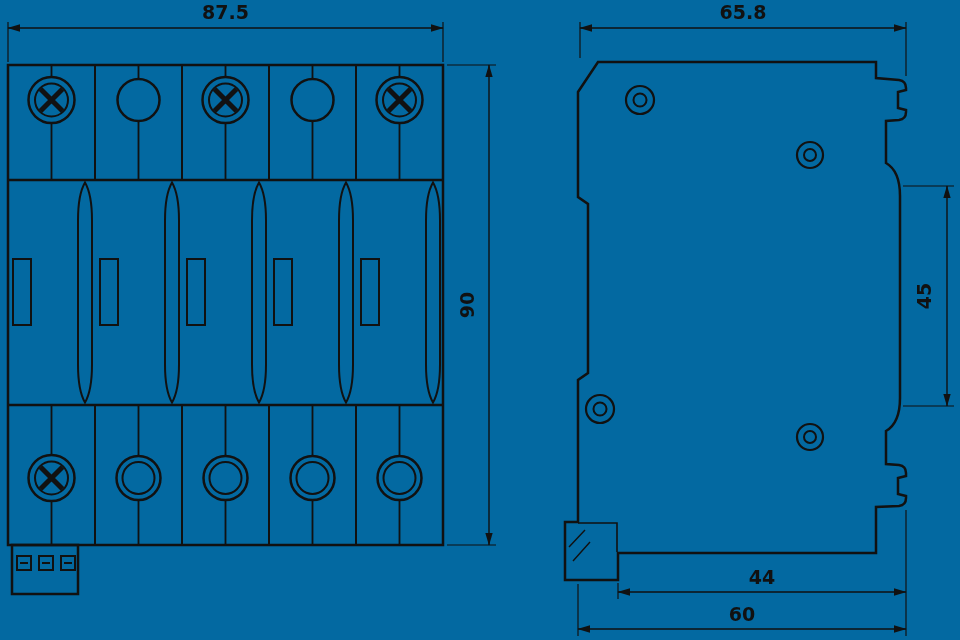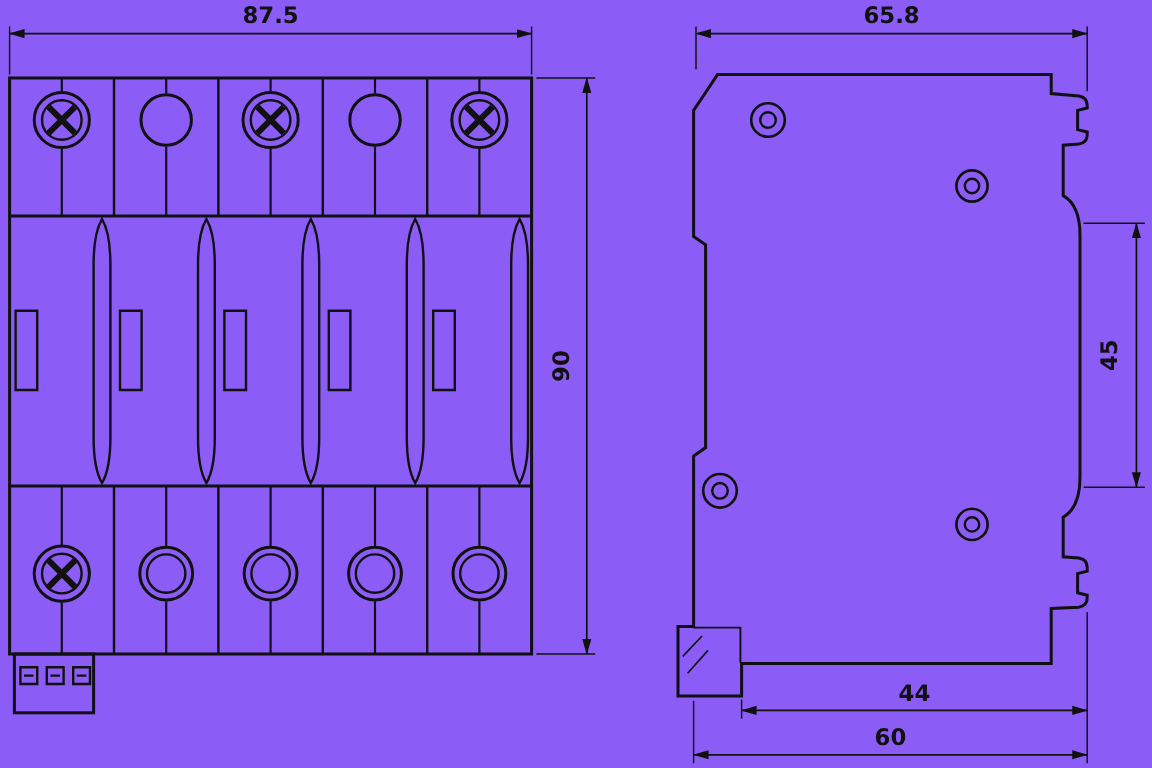--- a/index.html
+++ b/index.html
@@ -1,16 +1,16 @@
 <!DOCTYPE html>
 <html><head>
 <meta charset="utf-8">
 <style>
   html,body{margin:0;padding:0;background:#fff;}
-  .page{width:960px;height:640px;position:relative;background:#8b5cf6;overflow:hidden;}
+  .page{width:960px;height:640px;position:relative;background:#0369a1;overflow:hidden;}
   svg{display:block;}
   .stroke{stroke:#111;fill:none;}
   .dim-line{stroke:#111;stroke-width:1.4;fill:none;}
   .ext-line{stroke:#111;stroke-width:1.2;fill:none;}
   text.dim-label{
     font-family:"DejaVu Sans", "Liberation Sans", sans-serif;
     font-weight:bold;font-size:19px;fill:#111;text-anchor:middle;
   }
 </style>
 </head>

